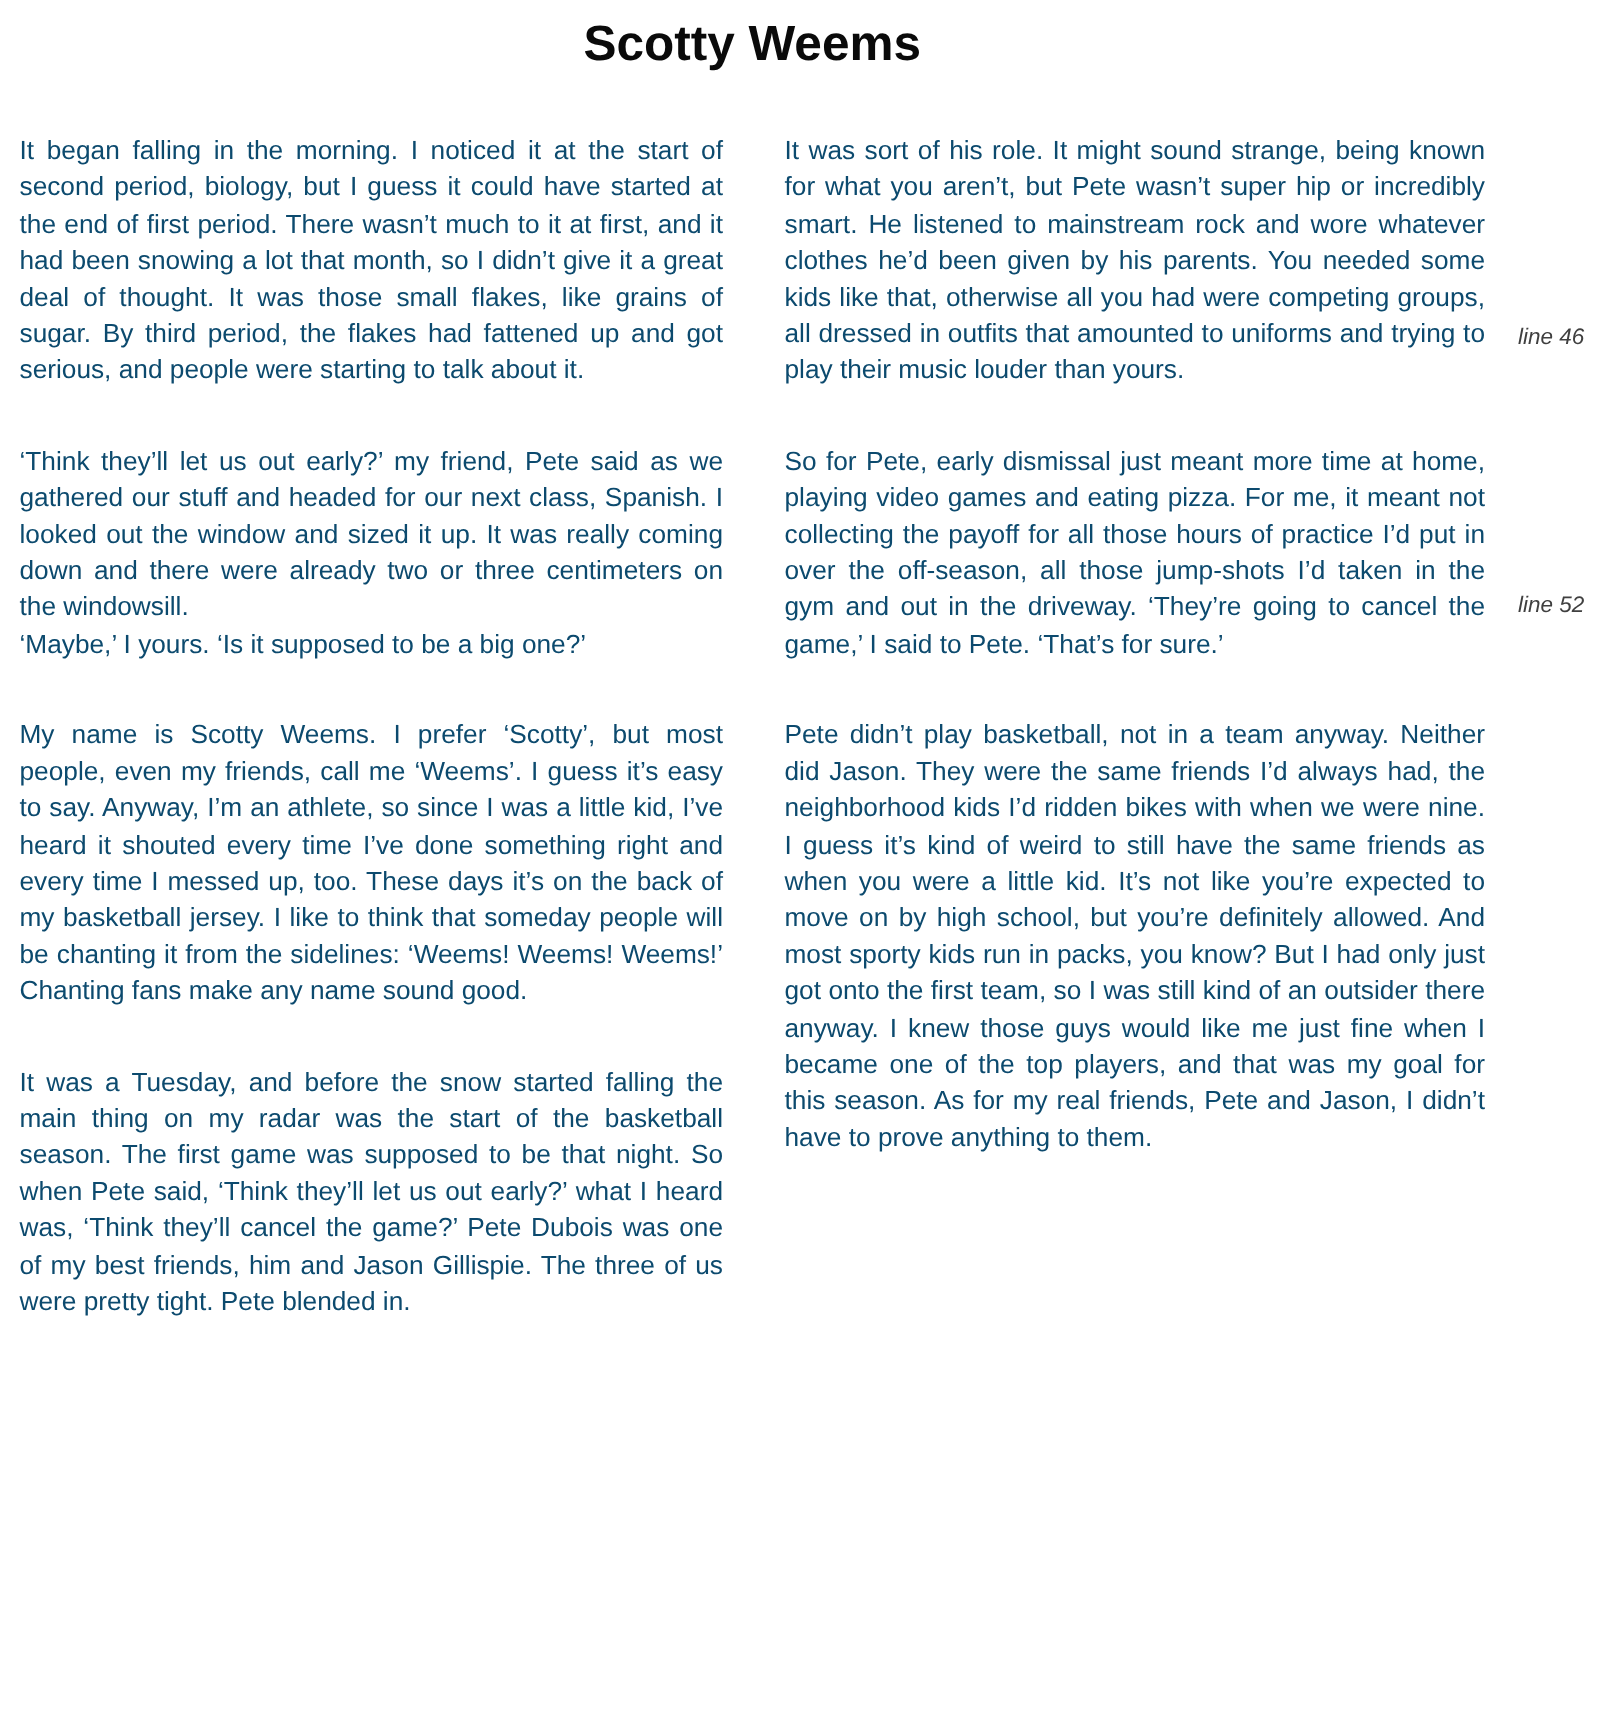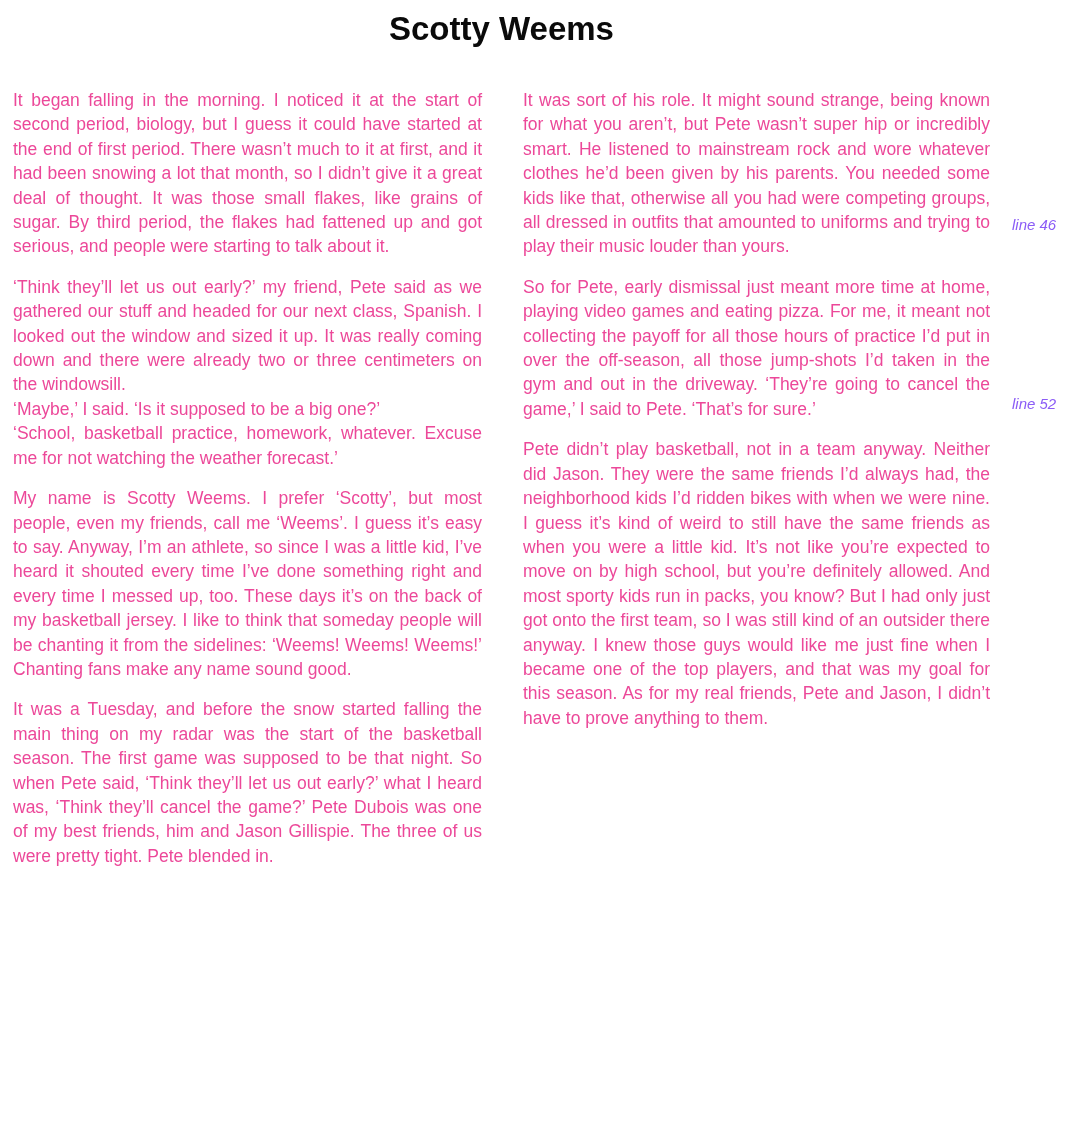--- a/index.html
+++ b/index.html
@@ -34,58 +34,57 @@
     top: 88px;
     left: 13px;
     display: flex;
     gap: 41px;
   }
   .col {
     display: block;
   }
   .col-left  { width: 469px; }
   .col-right { width: 467px; }
-  .block + .block { margin-top: 16px; }
+  .block + .block { margin-top: 36px; }
   .block p {
     margin: 0;
     font-size: 17.5px;
     line-height: 24.4px;
     text-align: justify;
     text-justify: inter-word;
-    color: #ec4899;
+    color: #0c4a6e;
   }
   .margin-note {
     position: absolute;
     left: 1012px;
     white-space: nowrap;
     font-style: italic;
     font-size: 15px;
     line-height: 24.4px;
-    color: #8b5cf6;
+    color: #404040;
   }
   .margin-note.note-46 { top: 213px; }
   .margin-note.note-52 { top: 392px; }
 </style>
 </head>
 <body>
 
 <div class="page">
 
   <h1 class="page-title">Scotty Weems</h1>
 
   <div class="columns">
 
     <div class="col col-left">
       <div class="block">
         <p>It began falling in the morning.  I noticed it at the start of second period, biology, but I guess it could have started at the end of first period.  There wasn’t much to it at first, and it had been snowing a lot that month, so I didn’t give it a great deal of thought.  It was those small flakes, like grains of sugar.  By third period, the flakes had fattened up and got serious, and people were starting to talk about it.</p>
       </div>
       <div class="block">
         <p>‘Think they’ll let us out early?’ my friend, Pete said as we gathered our stuff and headed for our next class, Spanish.  I looked out the window and sized it up. It was really coming down and there were already two or three centimeters on the windowsill.</p>
-        <p>‘Maybe,’ I said.  ‘Is it supposed to be a big one?’</p>
-        <p>‘School, basketball practice, homework, whatever. Excuse me for not watching the weather forecast.’</p>
+        <p>‘Maybe,’ I yours.  ‘Is it supposed to be a big one?’</p>
       </div>
       <div class="block">
         <p>My name is Scotty Weems.  I prefer ‘Scotty’, but most people, even my friends, call me ‘Weems’. I guess it’s easy to say. Anyway, I’m an athlete, so since I was a little kid, I’ve heard it shouted every time I’ve done something right and every time I messed up, too.  These days it’s on the back of my basketball jersey. I like to think that someday people will be chanting it from the sidelines: ‘Weems! Weems! Weems!’ Chanting fans make any name sound good.</p>
       </div>
       <div class="block">
         <p>It was a Tuesday, and before the snow started falling the main thing on my radar was the start of the basketball season.  The first game was supposed to be that night.  So when Pete said, ‘Think they’ll let us out early?’ what I heard was, ‘Think they’ll cancel the game?’ Pete Dubois was one of my best friends, him and Jason Gillispie. The three of us were pretty tight.  Pete blended in.</p>
       </div>
     </div>
 
     <div class="col col-right">

